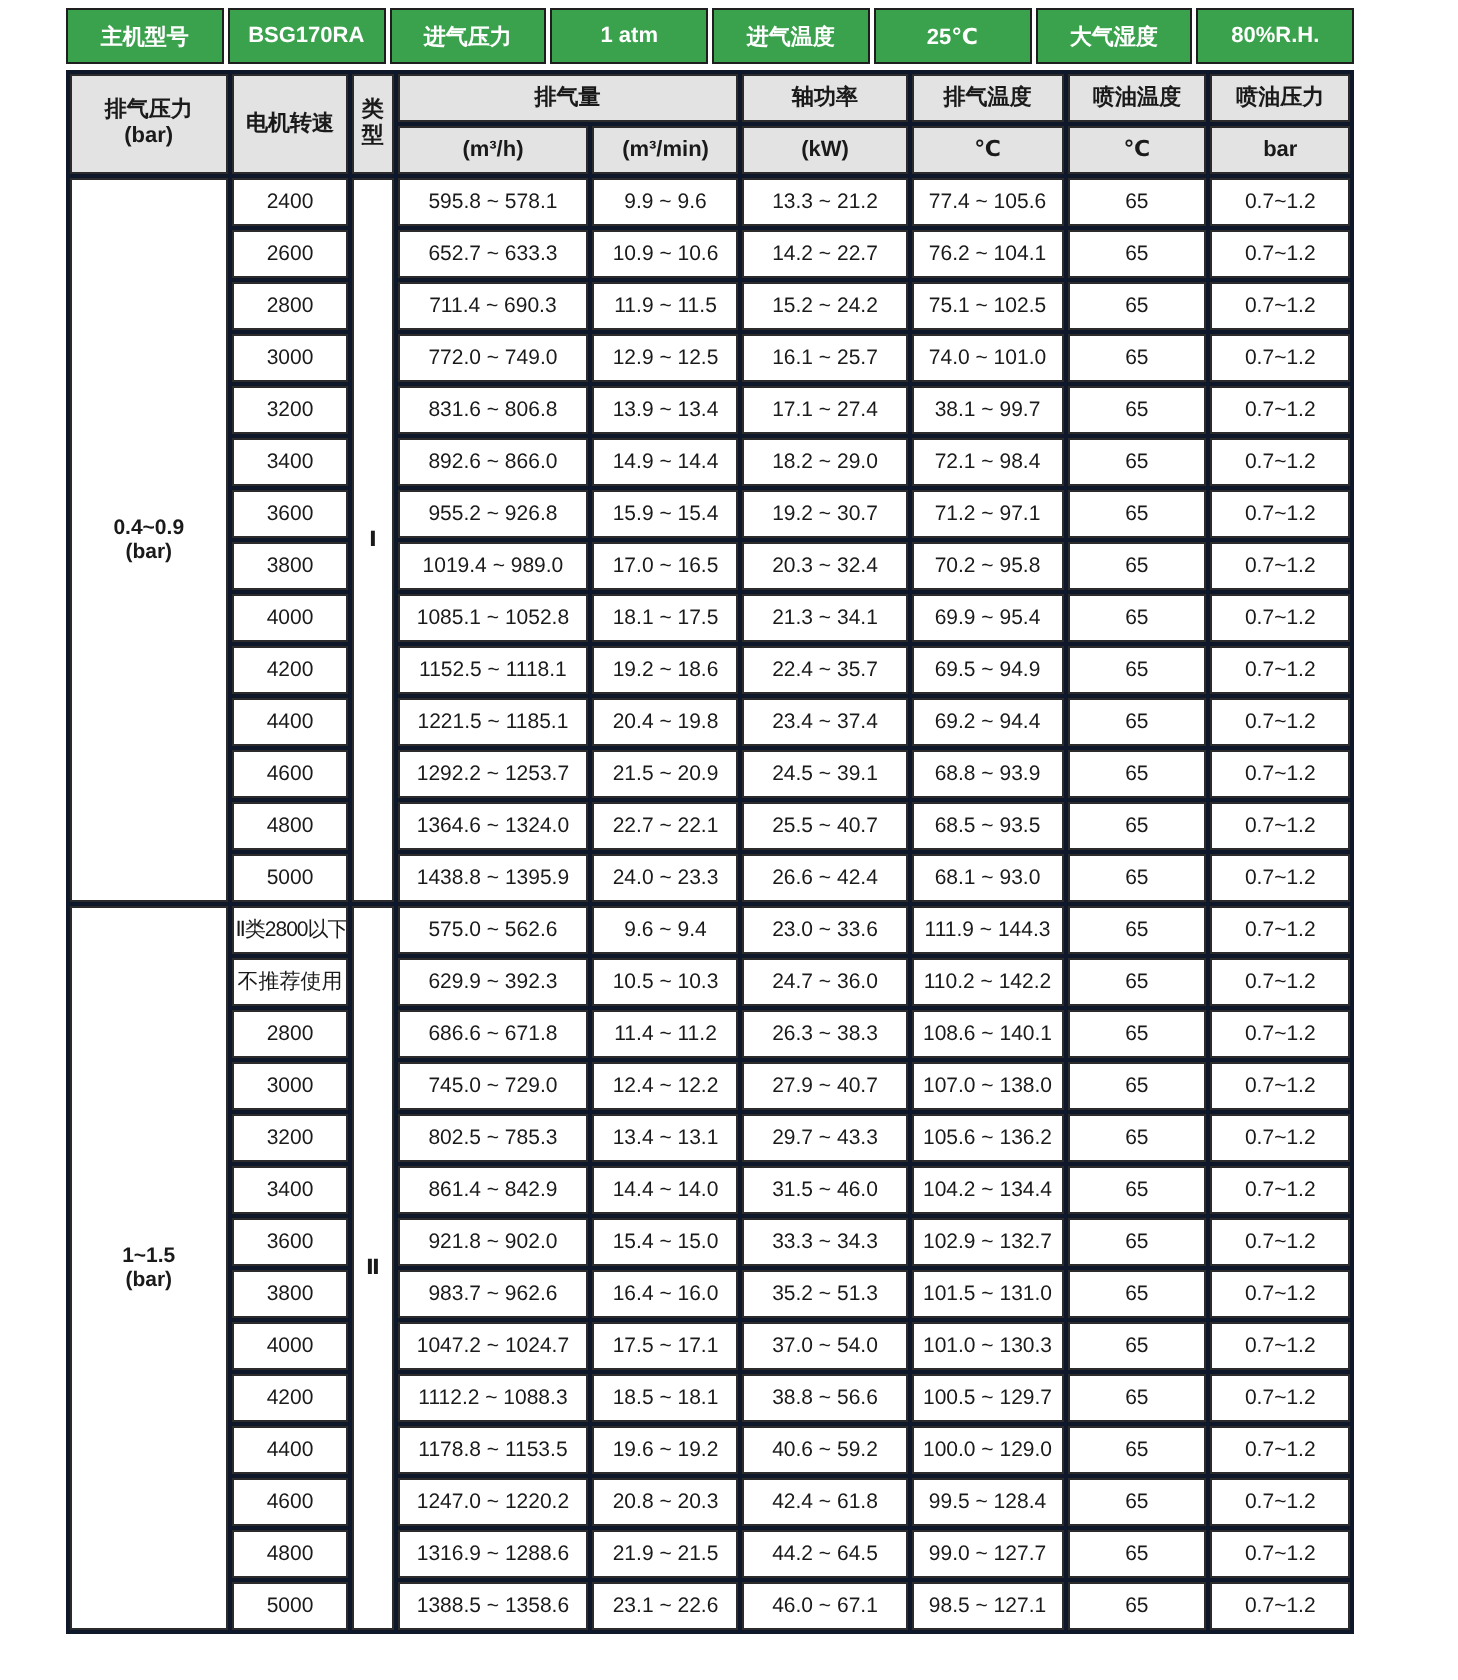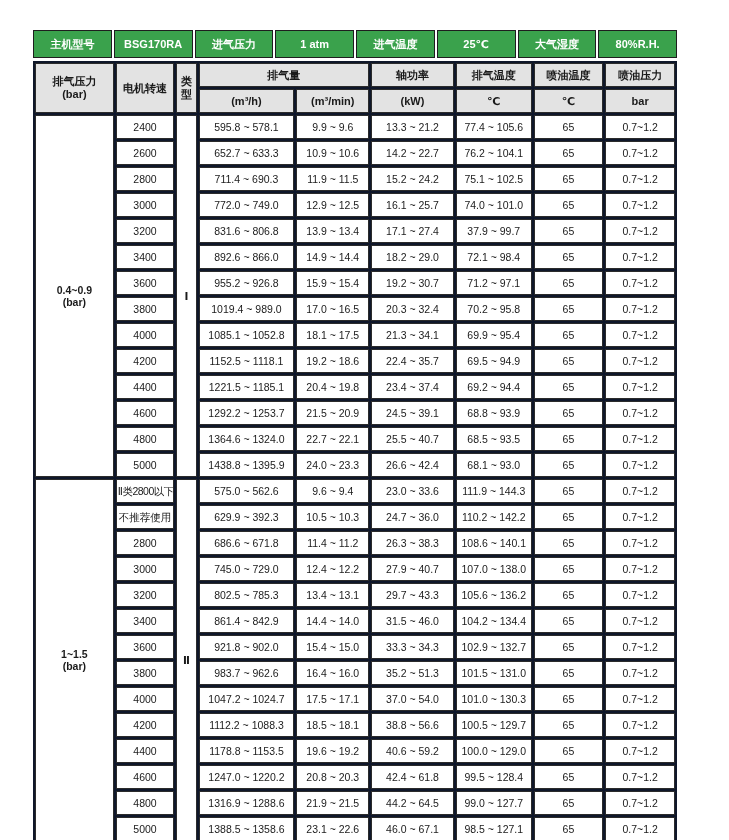--- a/index.html
+++ b/index.html
@@ -20,21 +20,20 @@
   }
   .topbar .cell{
     background:#3aa24c;
     border:1px solid #1e1e1e;
     color:#ffffff;
     font-size:11px;
     font-weight:bold;
     height:26px;
     display:flex;align-items:center;justify-content:center;
     white-space:nowrap;
-    margin-top:26px;
   }
 
   
   table.spec{
     margin-top:3px;
     width:644px;
     table-layout:fixed;
     border-collapse:separate;
     border-spacing:2px;
     background:#0f172a;
@@ -148,21 +147,21 @@
             <td>16.1 ~ 25.7</td>
             <td>74.0 ~ 101.0</td>
             <td>65</td>
             <td>0.7~1.2</td>
           </tr>
           <tr>
             <td>3200</td>
             <td>831.6 ~ 806.8</td>
             <td>13.9 ~ 13.4</td>
             <td>17.1 ~ 27.4</td>
-            <td>37.9 ~ 99.7</td>
+            <td>38.1 ~ 99.7</td>
             <td>65</td>
             <td>0.7~1.2</td>
           </tr>
           <tr>
             <td>3400</td>
             <td>892.6 ~ 866.0</td>
             <td>14.9 ~ 14.4</td>
             <td>18.2 ~ 29.0</td>
             <td>72.1 ~ 98.4</td>
             <td>65</td>

